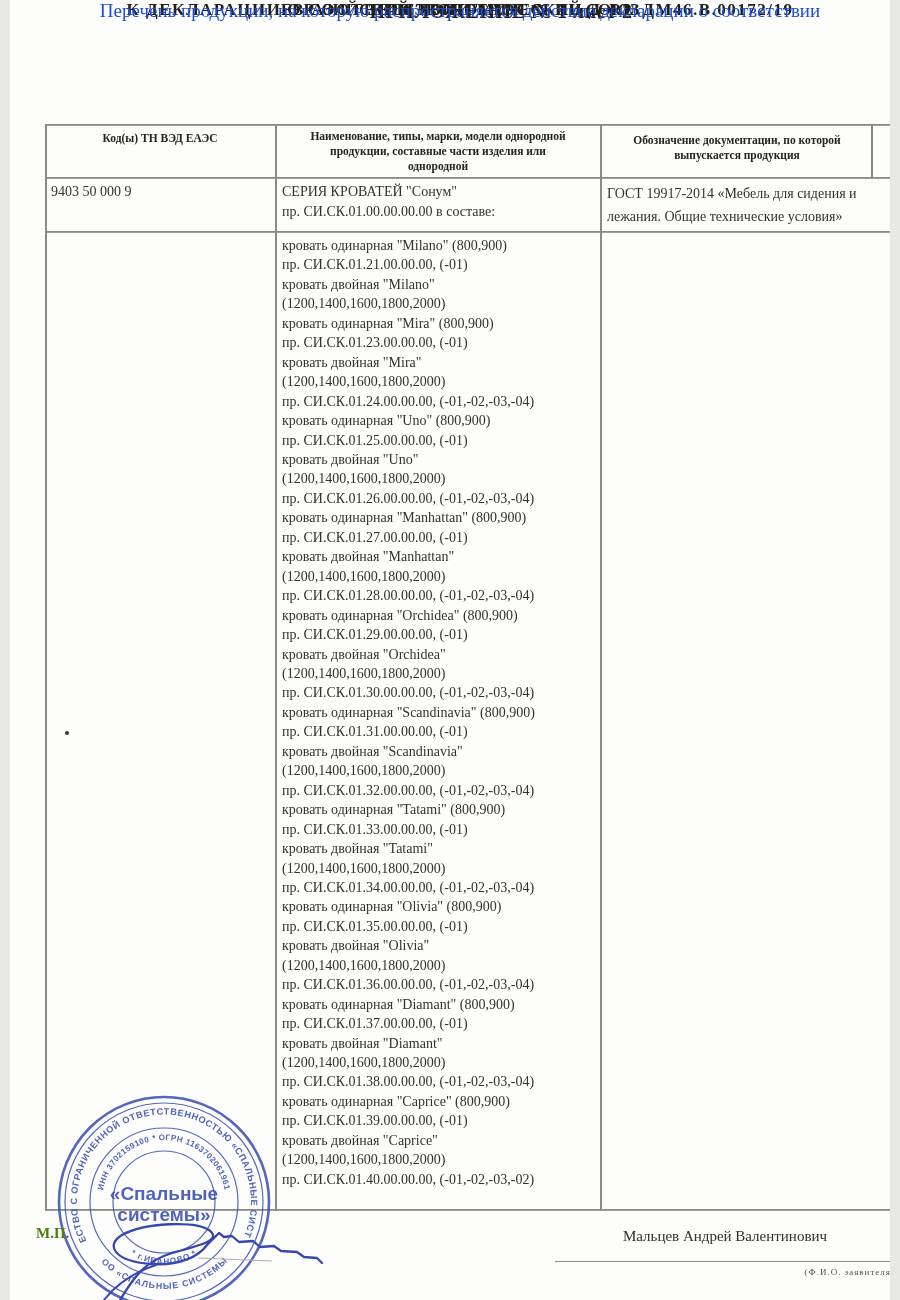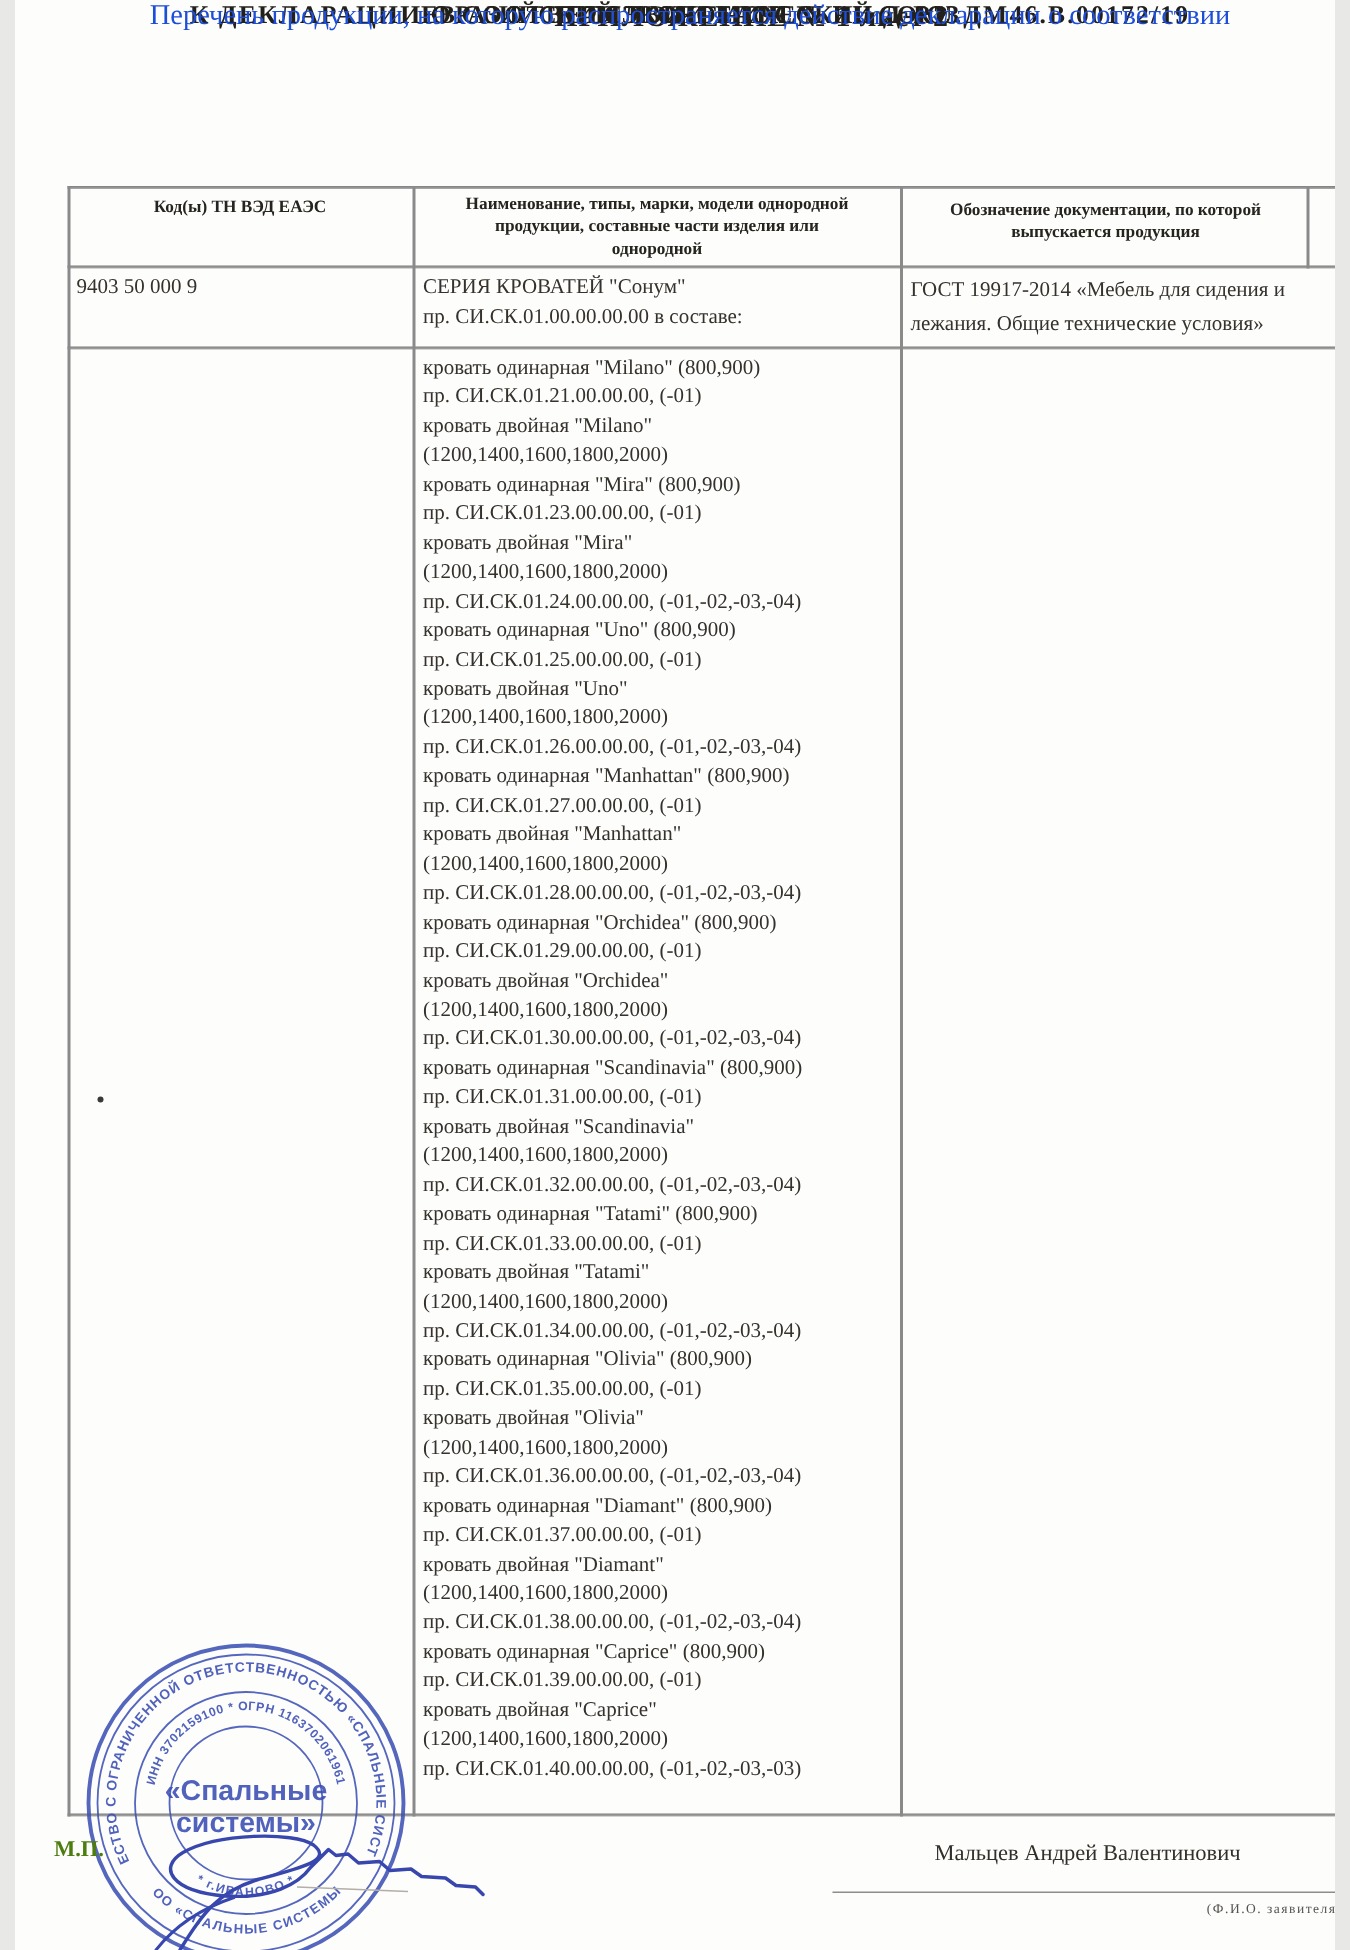--- a/index.html
+++ b/index.html
@@ -109,21 +109,21 @@
       <div class="line">пр. СИ.СК.01.36.00.00.00, (-01,-02,-03,-04)</div>
       <div class="line">кровать одинарная "Diamant" (800,900)</div>
       <div class="line">пр. СИ.СК.01.37.00.00.00, (-01)</div>
       <div class="line">кровать двойная "Diamant"</div>
       <div class="line">(1200,1400,1600,1800,2000)</div>
       <div class="line">пр. СИ.СК.01.38.00.00.00, (-01,-02,-03,-04)</div>
       <div class="line">кровать одинарная "Caprice" (800,900)</div>
       <div class="line">пр. СИ.СК.01.39.00.00.00, (-01)</div>
       <div class="line">кровать двойная "Caprice"</div>
       <div class="line">(1200,1400,1600,1800,2000)</div>
-      <div class="line">пр. СИ.СК.01.40.00.00.00, (-01,-02,-03,-03)</div>
+      <div class="line">пр. СИ.СК.01.40.00.00.00, (-01,-02,-03,-02)</div>
     </div>
 
   <div class="abs speck" style="left:55px;top:731px;"></div>
 
   <svg class="abs" style="left:24px;top:1088px;z-index:2;" width="260" height="212" viewBox="0 0 260 212">
     <g stroke="#3e52b5" fill="none" opacity="0.88">
       <circle cx="130" cy="114" r="105" stroke-width="2.6"></circle>
       <circle cx="130" cy="114" r="99" stroke-width="1.2"></circle>
       <circle cx="130" cy="114" r="74" stroke-width="1.2"></circle>
       <circle cx="130" cy="114" r="51" stroke-width="1.2"></circle>

